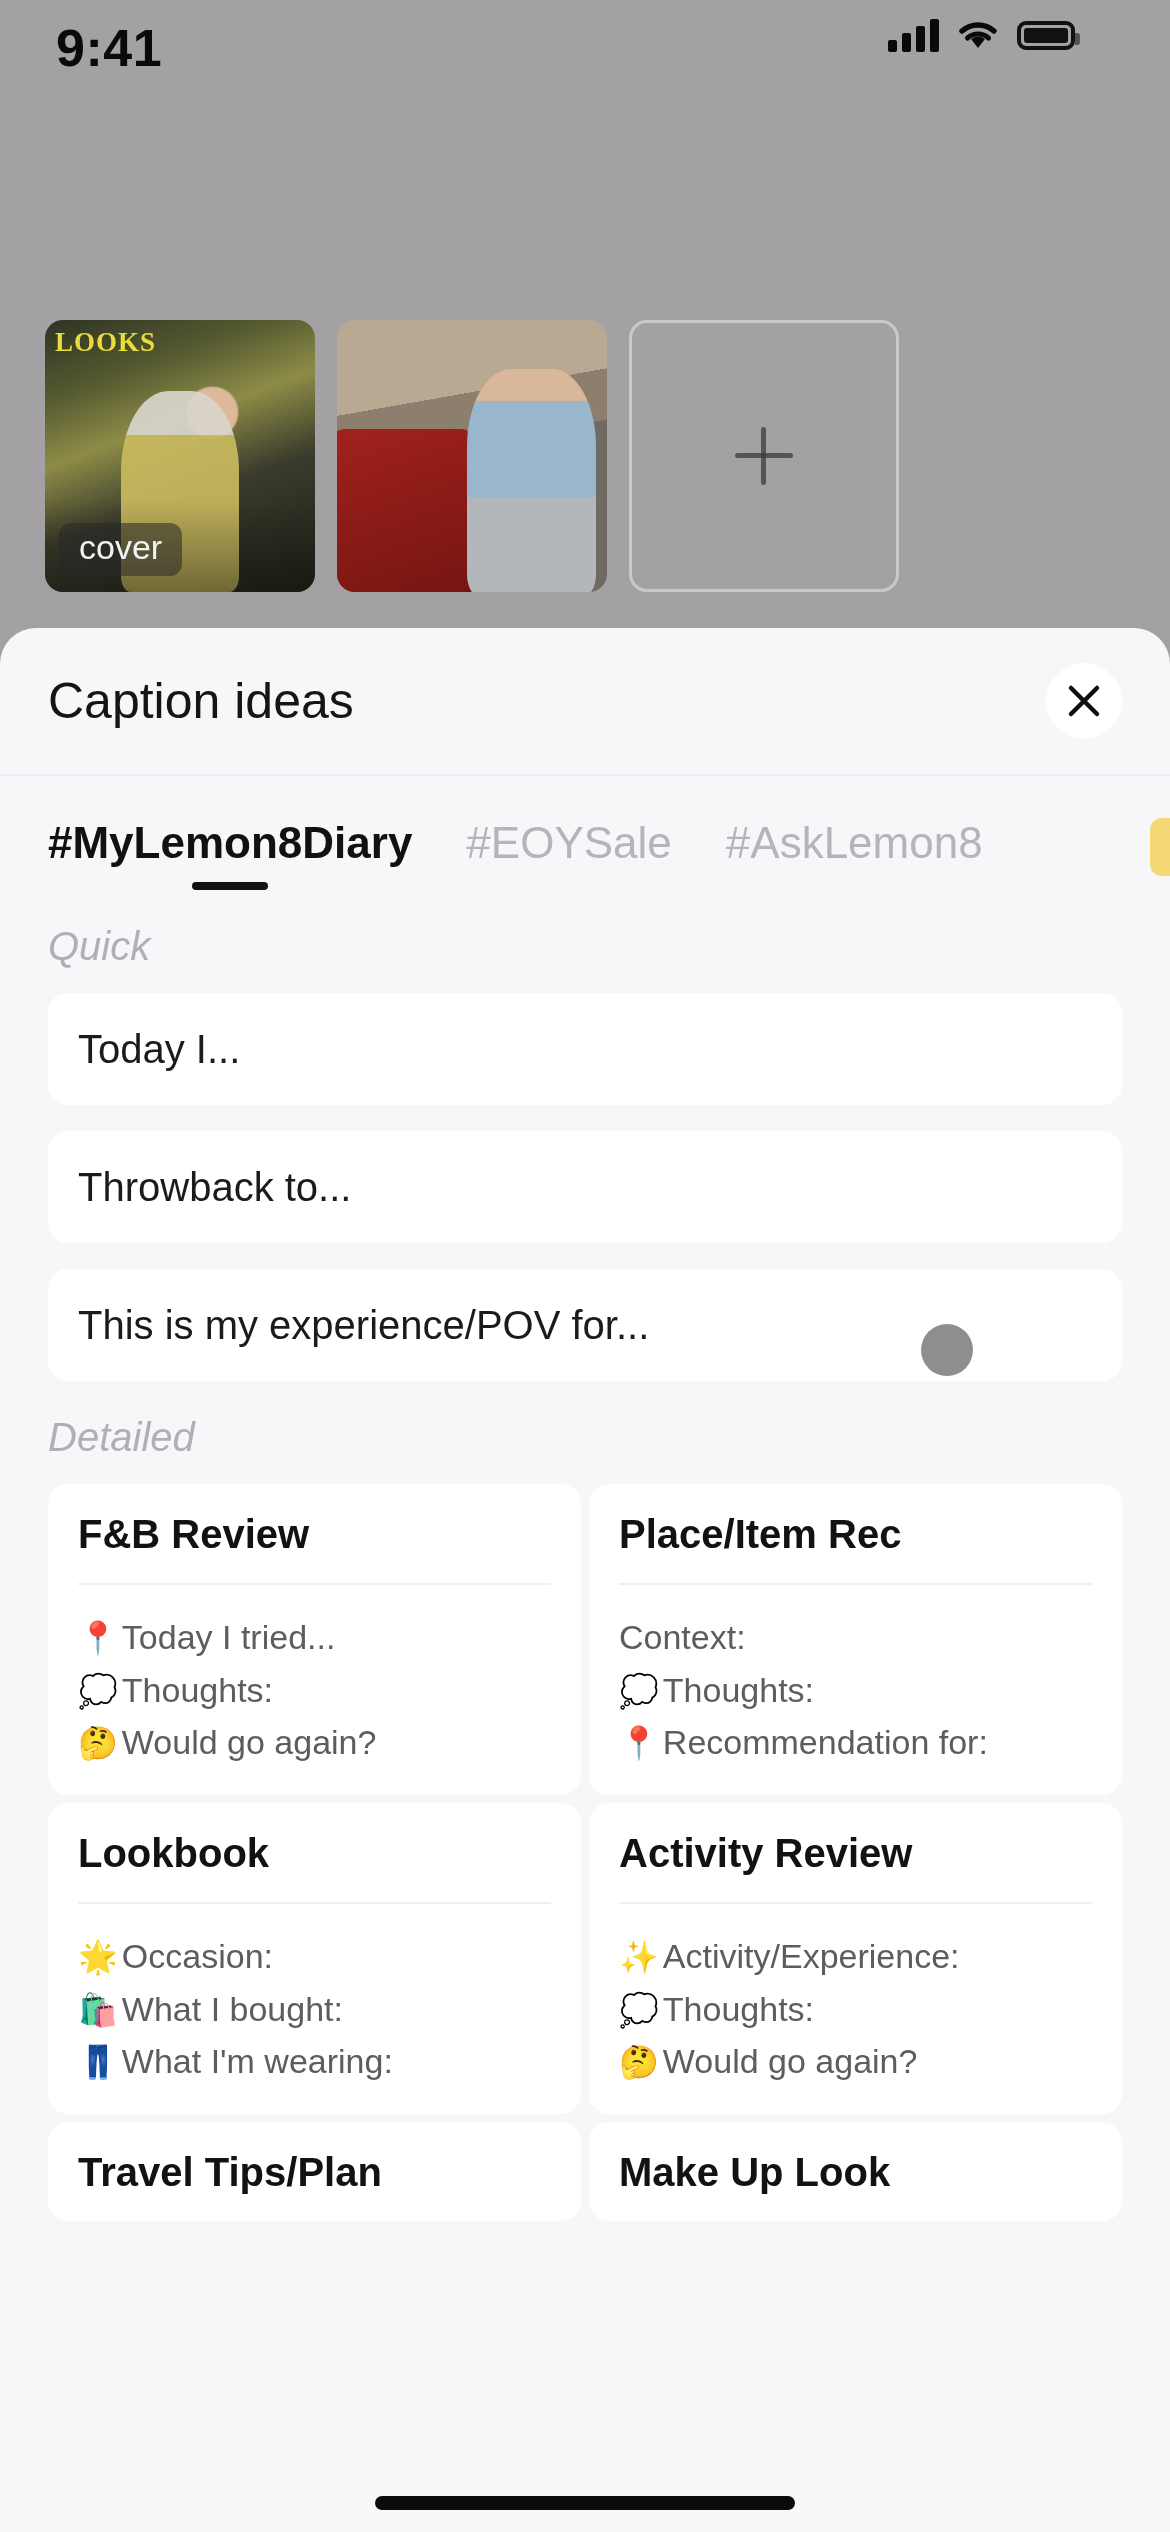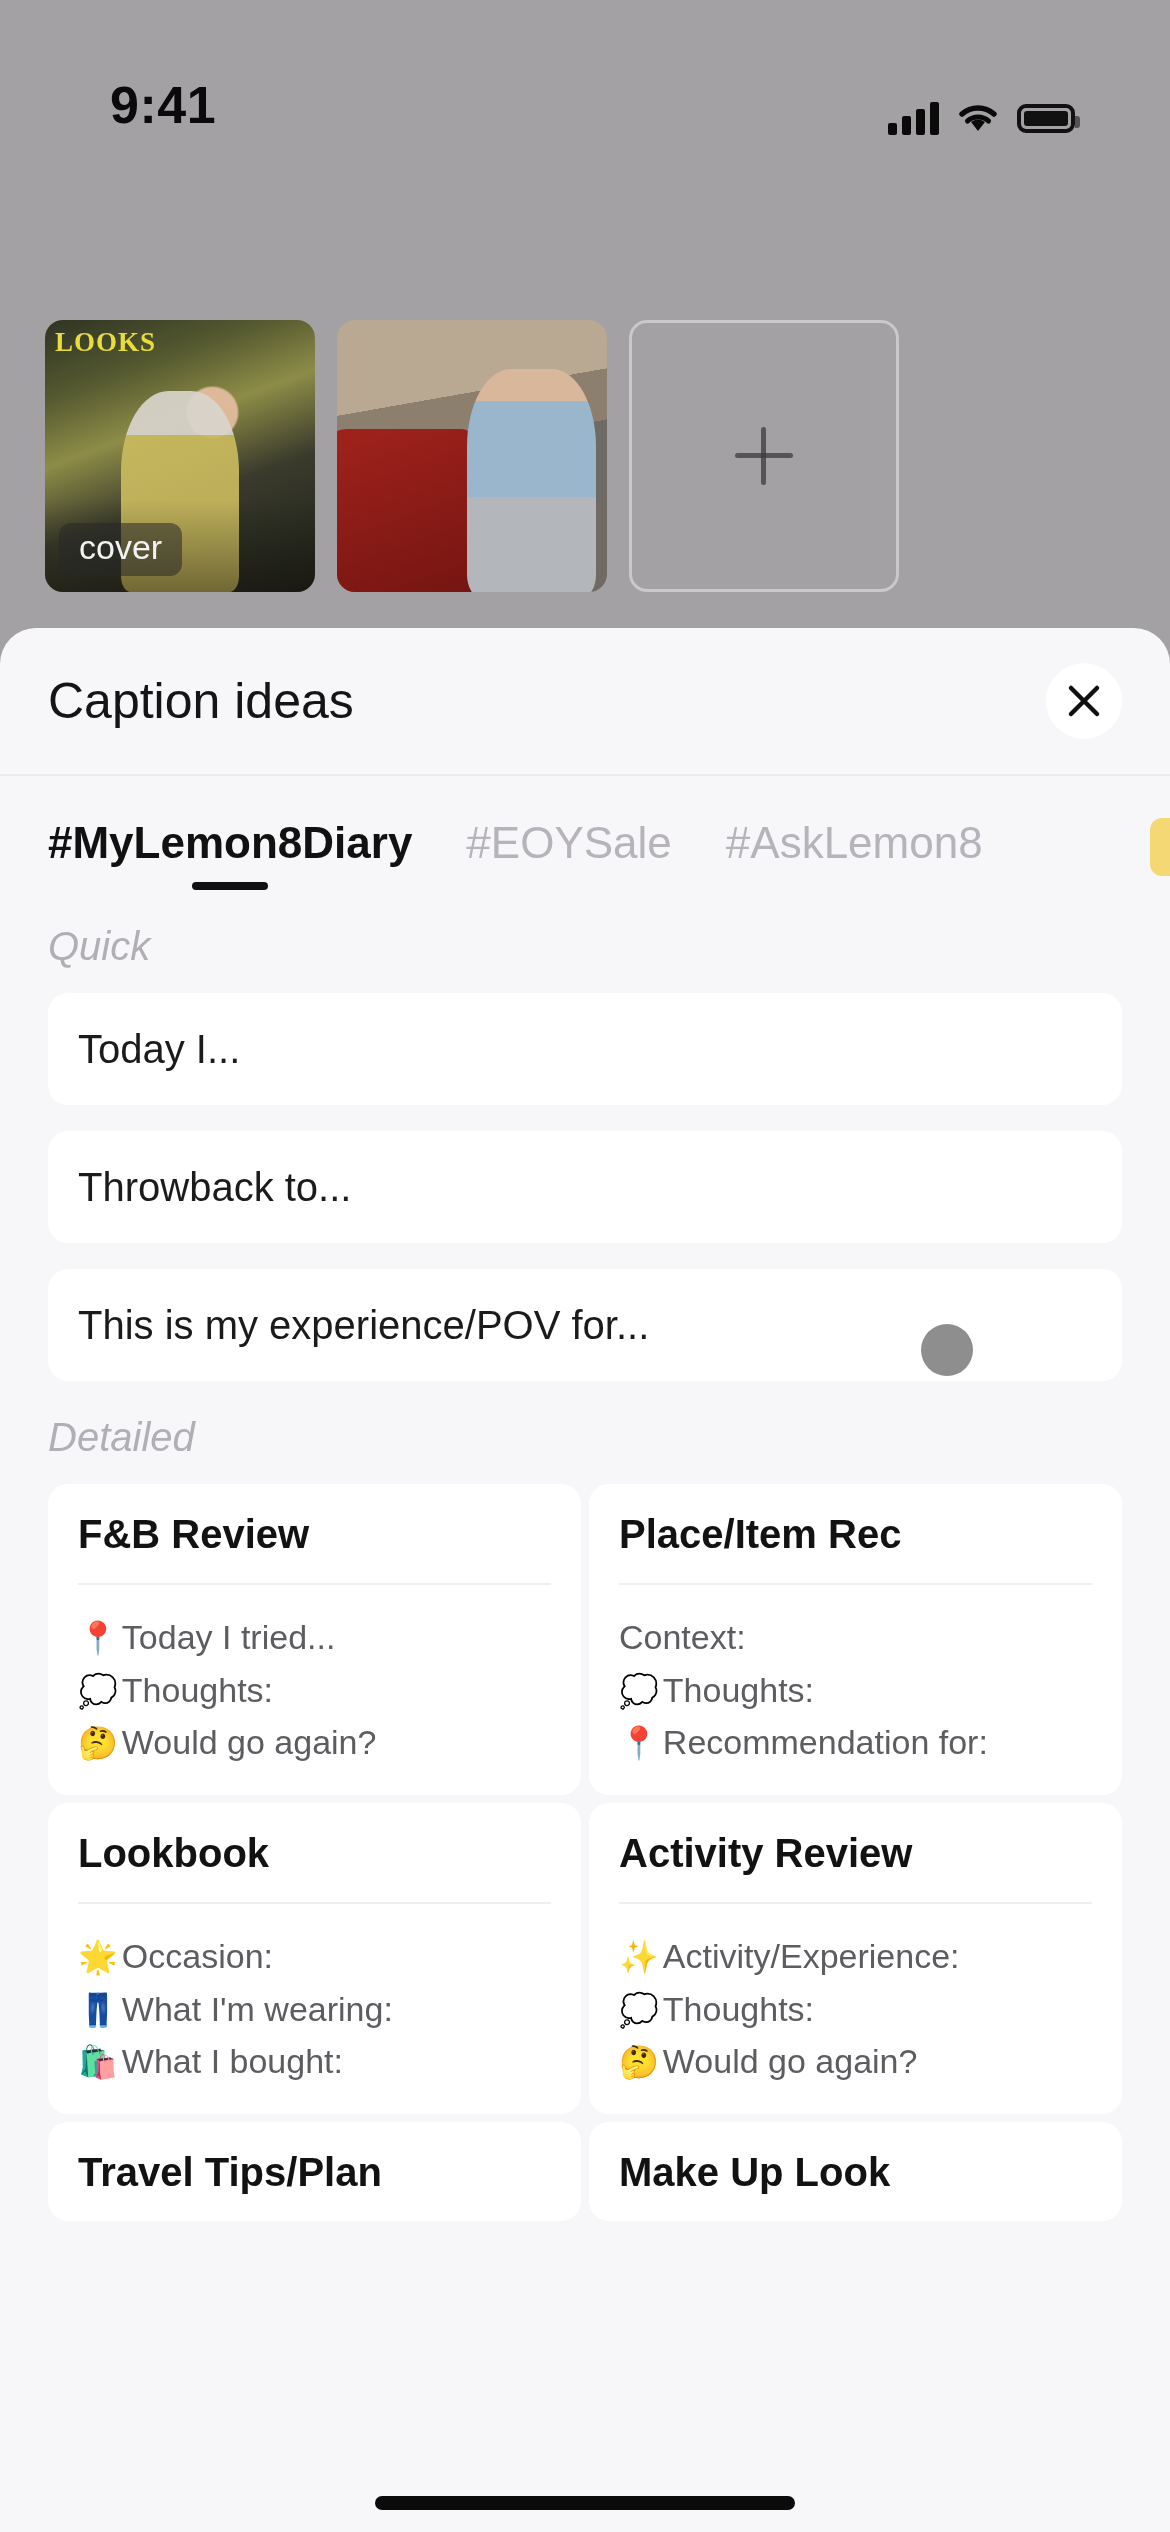--- a/index.html
+++ b/index.html
@@ -17,23 +17,23 @@
     inset: 0;
     background: #a3a1a4;
   }
 
   
   .statusbar {
     position: absolute;
     top: 0; left: 0; right: 0;
     height: 135px;
     display: flex;
-    align-items: flex-end;
+    align-items: flex-start;
     justify-content: space-between;
-    padding: 0 95px 0 110px;
+    padding: 0 95px 0 56px;
   }
   .status-time {
     font-size: 52px;
     font-weight: 700;
     color: #0a0a0a;
     letter-spacing: 0.5px;
     padding-top: 18px;
   }
   .status-icons {
     display: flex;
@@ -411,22 +411,22 @@
     <div class="detail-card">
       <div class="detail-title">Place/Item Rec</div>
       <div class="detail-line"><span>Context:</span></div>
       <div class="detail-line"><span class="emo">💭</span><span>Thoughts:</span></div>
       <div class="detail-line"><span class="emo">📍</span><span>Recommendation for:</span></div>
     </div>
 
     <div class="detail-card">
       <div class="detail-title">Lookbook</div>
       <div class="detail-line"><span class="emo">🌟</span><span>Occasion:</span></div>
+      <div class="detail-line"><span class="emo">🛍️</span><span>What I bought:</span></div>
       <div class="detail-line"><span class="emo">👖</span><span>What I'm wearing:</span></div>
-      <div class="detail-line"><span class="emo">🛍️</span><span>What I bought:</span></div>
     </div>
 
     <div class="detail-card">
       <div class="detail-title">Activity Review</div>
       <div class="detail-line"><span class="emo">✨</span><span>Activity/Experience:</span></div>
       <div class="detail-line"><span class="emo">💭</span><span>Thoughts:</span></div>
       <div class="detail-line"><span class="emo">🤔</span><span>Would go again?</span></div>
     </div>
 
     <div class="detail-card">

